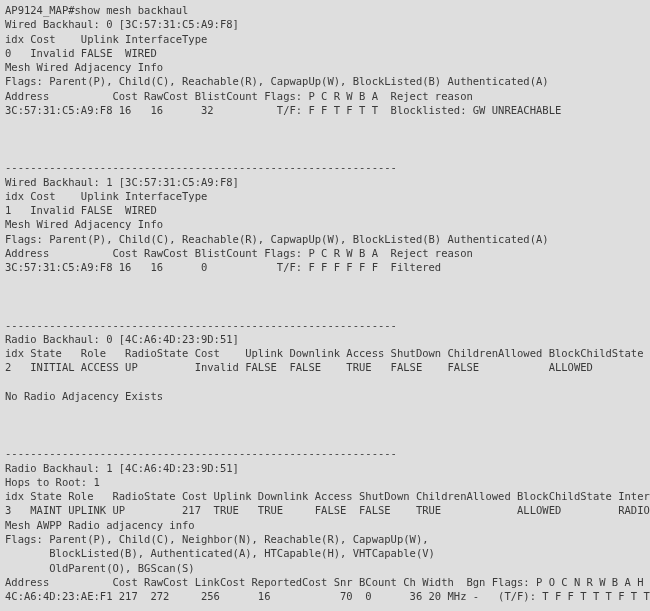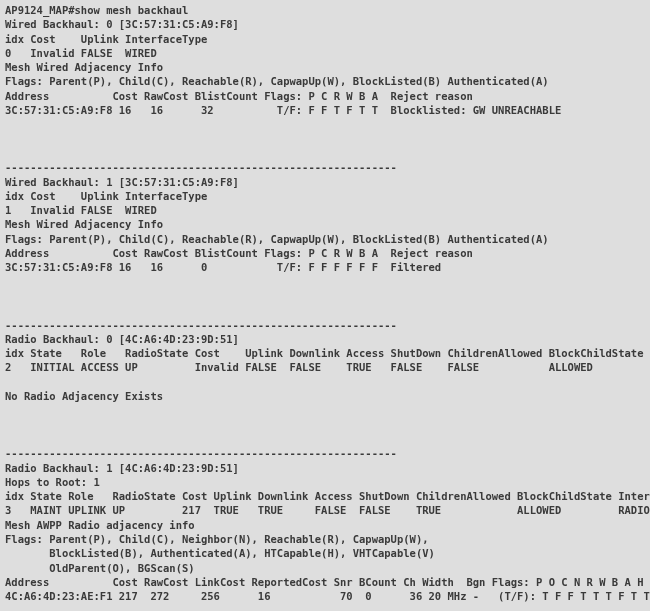--- a/index.html
+++ b/index.html
@@ -23,19 +23,18 @@
     letter-spacing: 0px;
     padding: 3px 0 0 5px;
     box-sizing: border-box;
     white-space: pre;
     overflow: hidden;
   }
   .line {
     height: 14.3px;
     white-space: pre;
     font-family: "DejaVu Sans Mono", "Liberation Mono", monospace;
-    font-weight: bold;
   }
 </style>
 </head>
 <body>
 
 <div id="terminal"><div class="line">AP9124_MAP#show mesh backhaul</div><div class="line">Wired Backhaul: 0 [3C:57:31:C5:A9:F8]</div><div class="line">idx Cost    Uplink InterfaceType</div><div class="line">0   Invalid FALSE  WIRED</div><div class="line">Mesh Wired Adjacency Info</div><div class="line">Flags: Parent(P), Child(C), Reachable(R), CapwapUp(W), BlockListed(B) Authenticated(A)</div><div class="line">Address          Cost RawCost BlistCount Flags: P C R W B A  Reject reason</div><div class="line">3C:57:31:C5:A9:F8 16   16      32          T/F: F F T F T T  Blocklisted: GW UNREACHABLE</div><div class="line"></div><div class="line"></div><div class="line"></div><div class="line">--------------------------------------------------------------</div><div class="line">Wired Backhaul: 1 [3C:57:31:C5:A9:F8]</div><div class="line">idx Cost    Uplink InterfaceType</div><div class="line">1   Invalid FALSE  WIRED</div><div class="line">Mesh Wired Adjacency Info</div><div class="line">Flags: Parent(P), Child(C), Reachable(R), CapwapUp(W), BlockListed(B) Authenticated(A)</div><div class="line">Address          Cost RawCost BlistCount Flags: P C R W B A  Reject reason</div><div class="line">3C:57:31:C5:A9:F8 16   16      0           T/F: F F F F F F  Filtered</div><div class="line"></div><div class="line"></div><div class="line"></div><div class="line">--------------------------------------------------------------</div><div class="line">Radio Backhaul: 0 [4C:A6:4D:23:9D:51]</div><div class="line">idx State   Role   RadioState Cost    Uplink Downlink Access ShutDown ChildrenAllowed BlockChildState InterfaceType</div><div class="line">2   INITIAL ACCESS UP         Invalid FALSE  FALSE    TRUE   FALSE    FALSE           ALLOWED         RADIO</div><div class="line"></div><div class="line">No Radio Adjacency Exists</div><div class="line"></div><div class="line"></div><div class="line"></div><div class="line">--------------------------------------------------------------</div><div class="line">Radio Backhaul: 1 [4C:A6:4D:23:9D:51]</div><div class="line">Hops to Root: 1</div><div class="line">idx State Role   RadioState Cost Uplink Downlink Access ShutDown ChildrenAllowed BlockChildState InterfaceType</div><div class="line">3   MAINT UPLINK UP         217  TRUE   TRUE     FALSE  FALSE    TRUE            ALLOWED         RADIO</div><div class="line">Mesh AWPP Radio adjacency info</div><div class="line">Flags: Parent(P), Child(C), Neighbor(N), Reachable(R), CapwapUp(W),</div><div class="line">       BlockListed(B), Authenticated(A), HTCapable(H), VHTCapable(V)</div><div class="line">       OldParent(O), BGScan(S)</div><div class="line">Address          Cost RawCost LinkCost ReportedCost Snr BCount Ch Width  Bgn Flags: P O C N R W B A H V S Reject reason</div><div class="line">4C:A6:4D:23:AE:F1 217  272     256      16           70  0      36 20 MHz -   (T/F): T F F T T T F T T T F -</div><div class="line"></div></div>
 
 </body></html>

